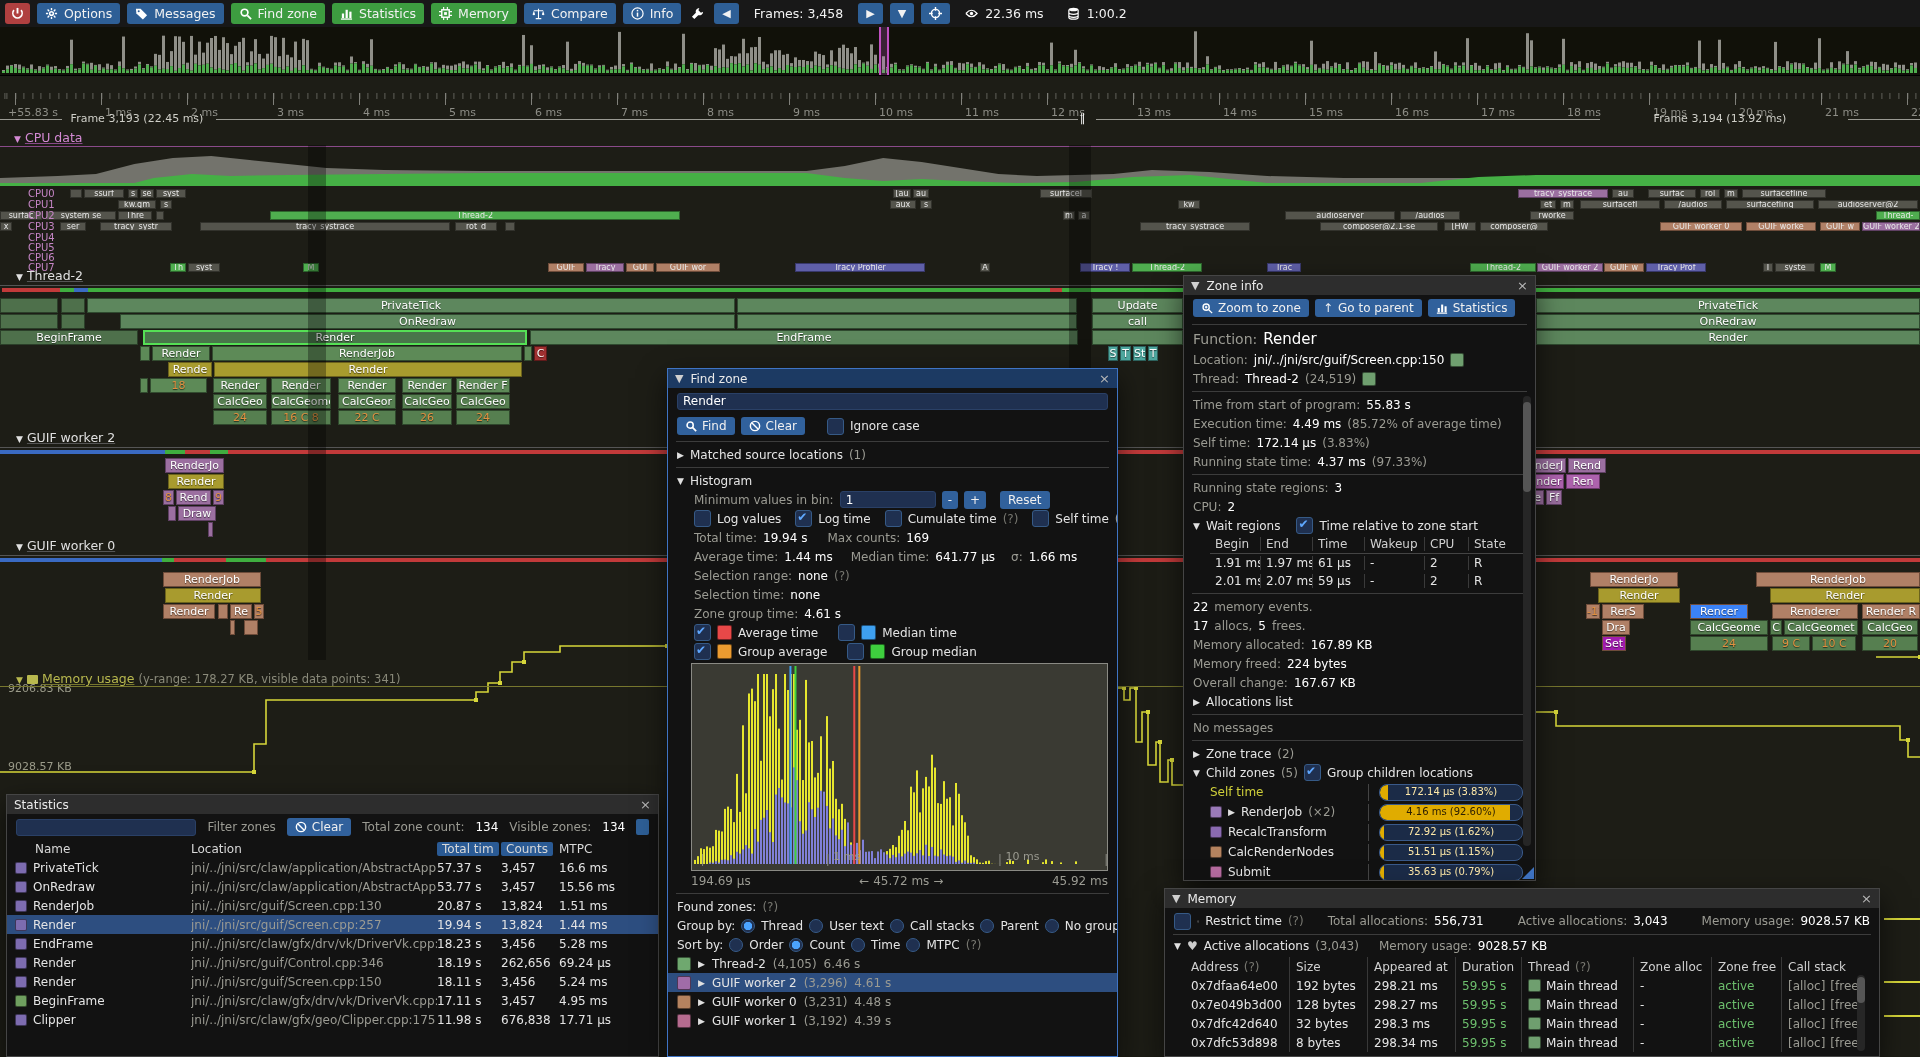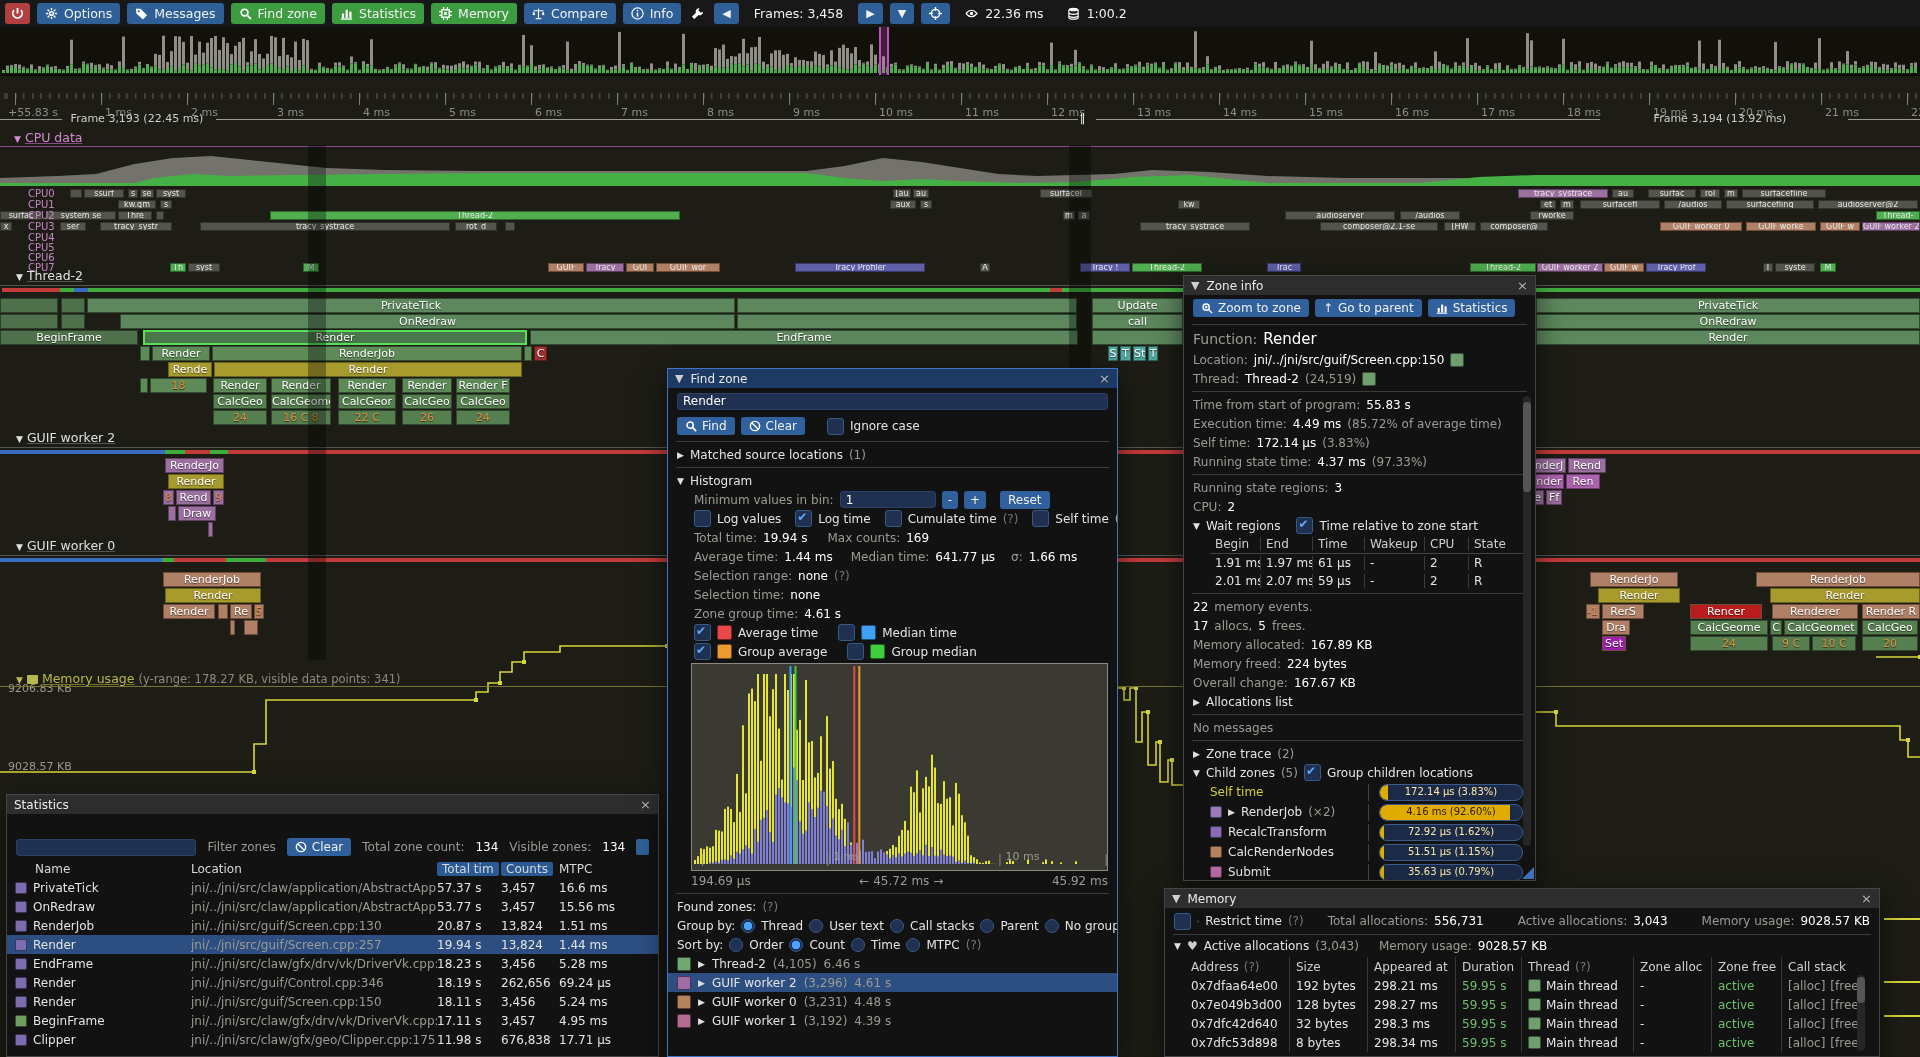--- a/index.html
+++ b/index.html
@@ -1328,21 +1328,21 @@
       <div class="zn" style="left: 1756px; top: 572px; width: 164px; height: 15px; background: rgb(176, 128, 102); border-color: rgb(110, 76, 58);">RenderJob</div>
       <div class="zn" style="left: 165px; top: 588px; width: 96px; height: 15px; background: rgb(168, 155, 46); border-color: rgb(107, 98, 28);">Render</div>
       <div class="zn" style="left: 1598px; top: 588px; width: 82px; height: 15px; background: rgb(168, 155, 46); border-color: rgb(107, 98, 28);">Render</div>
       <div class="zn" style="left: 1770px; top: 588px; width: 150px; height: 15px; background: rgb(168, 155, 46); border-color: rgb(107, 98, 28);">Render</div>
       <div class="zn" style="left: 163px; top: 604px; width: 52px; height: 15px; background: rgb(176, 128, 102); border-color: rgb(110, 76, 58);">Render</div>
       <div class="zn" style="left: 218px; top: 604px; width: 10px; height: 15px; background: rgb(176, 128, 102); border-color: rgb(110, 76, 58);"></div>
       <div class="zn" style="left: 230px; top: 604px; width: 22px; height: 15px; background: rgb(176, 128, 102); border-color: rgb(110, 76, 58);">Re</div>
       <div class="zn" style="left: 254px; top: 604px; width: 10px; height: 15px; background: rgb(176, 128, 102); border-color: rgb(110, 76, 58); color: rgb(224, 144, 64);">5</div>
       <div class="zn" style="left: 1586px; top: 604px; width: 14px; height: 15px; background: rgb(176, 128, 102); border-color: rgb(110, 76, 58); color: rgb(224, 144, 64);">-17</div>
       <div class="zn" style="left: 1602px; top: 604px; width: 42px; height: 15px; background: rgb(176, 128, 102); border-color: rgb(110, 76, 58);">RerS</div>
-      <div class="zn" style="left: 1690px; top: 604px; width: 72px; height: 15px; background: #b91c1c; border-color: rgb(110, 76, 58);">Rencer</div>
+      <div class="zn" style="left: 1690px; top: 604px; width: 58px; height: 15px; background: #3b82f6; border-color: rgb(110, 76, 58);">Rencer</div>
       <div class="zn" style="left: 1772px; top: 604px; width: 86px; height: 15px; background: rgb(176, 128, 102); border-color: rgb(110, 76, 58);">Renderer</div>
       <div class="zn" style="left: 1862px; top: 604px; width: 58px; height: 15px; background: rgb(176, 128, 102); border-color: rgb(110, 76, 58);">Render R</div>
       <div class="zn" style="left: 230px; top: 620px; width: 5px; height: 15px; background: rgb(176, 128, 102); border-color: rgb(110, 76, 58);"></div>
       <div class="zn" style="left: 244px; top: 620px; width: 14px; height: 15px; background: rgb(176, 128, 102); border-color: rgb(110, 76, 58);"></div>
       <div class="zn" style="left: 1602px; top: 620px; width: 28px; height: 15px; background: rgb(176, 128, 102); border-color: rgb(110, 76, 58);">Dra</div>
       <div class="zn" style="left: 1690px; top: 620px; width: 78px; height: 15px; background: rgb(86, 127, 80); border-color: rgb(47, 71, 44);">CalcGeome</div>
       <div class="zn" style="left: 1770px; top: 620px; width: 12px; height: 15px; background: rgb(86, 127, 80); border-color: rgb(47, 71, 44);">C</div>
       <div class="zn" style="left: 1784px; top: 620px; width: 74px; height: 15px; background: rgb(86, 127, 80); border-color: rgb(47, 71, 44);">CalcGeomet</div>
       <div class="zn" style="left: 1862px; top: 620px; width: 56px; height: 15px; background: rgb(86, 127, 80); border-color: rgb(47, 71, 44);">CalcGeo</div>
       <div class="zn" style="left: 1602px; top: 636px; width: 24px; height: 15px; background: #a21caf; border-color: rgb(110, 76, 58);">Set</div>
@@ -1439,21 +1439,21 @@
       <div class="memlab" style="left: 8px; top: 760px;">9028.57 KB</div>
       <div class="band" style="left: 308px; width: 18px;"></div>
       <div class="band" style="left: 1069px; width: 22px;"></div>
     </div>
 
   <div class="w" id="win-stats" style="left:6px;top:794px;width:653px;height:263px;">
     <div class="tb">
       <span>Statistics</span>
       <span class="x">×</span>
     </div>
-    <div class="row" style="height:26px;gap:11px;margin-top:20px;">
+    <div class="row" style="height:26px;gap:11px;">
       <span class="inp" style="width:196px;">
           <span></span>
         </span>
       <span class="mut">Filter zones</span>
       <span class="btn">
           <svg viewBox="0 0 14 14">
             <circle cx="7" cy="7" r="5.4" fill="none" stroke="#fff" stroke-width="1.7"></circle>
             <path d="M3.2 3.2l7.6 7.6" stroke="#fff" stroke-width="1.7"></path>
           </svg>
           <span>Clear</span>

